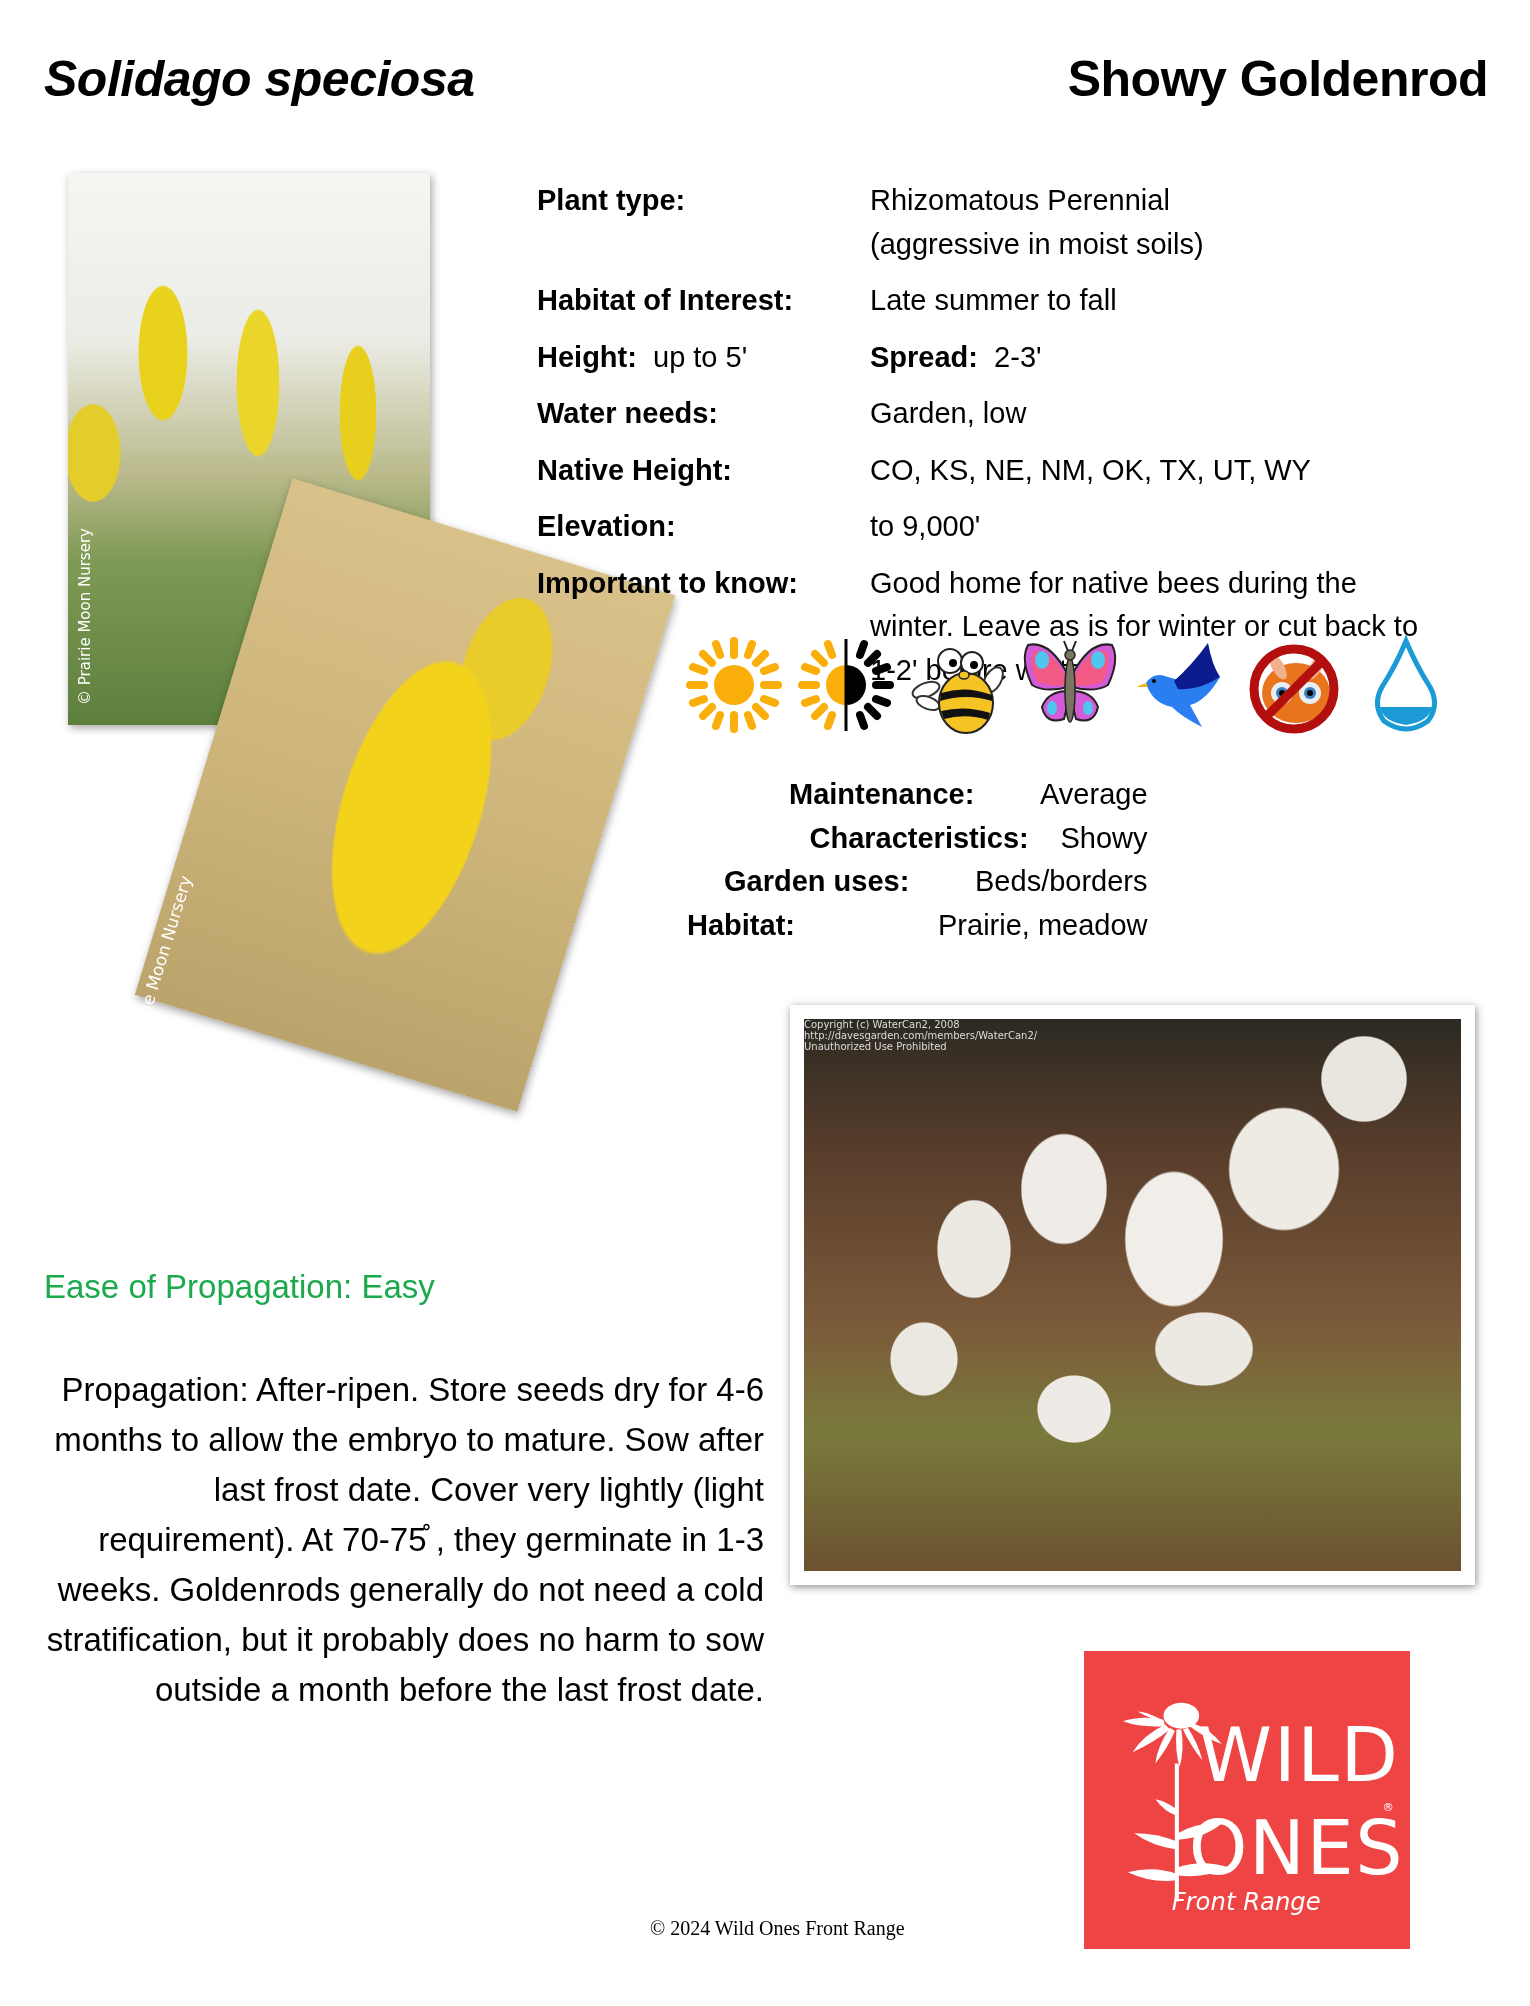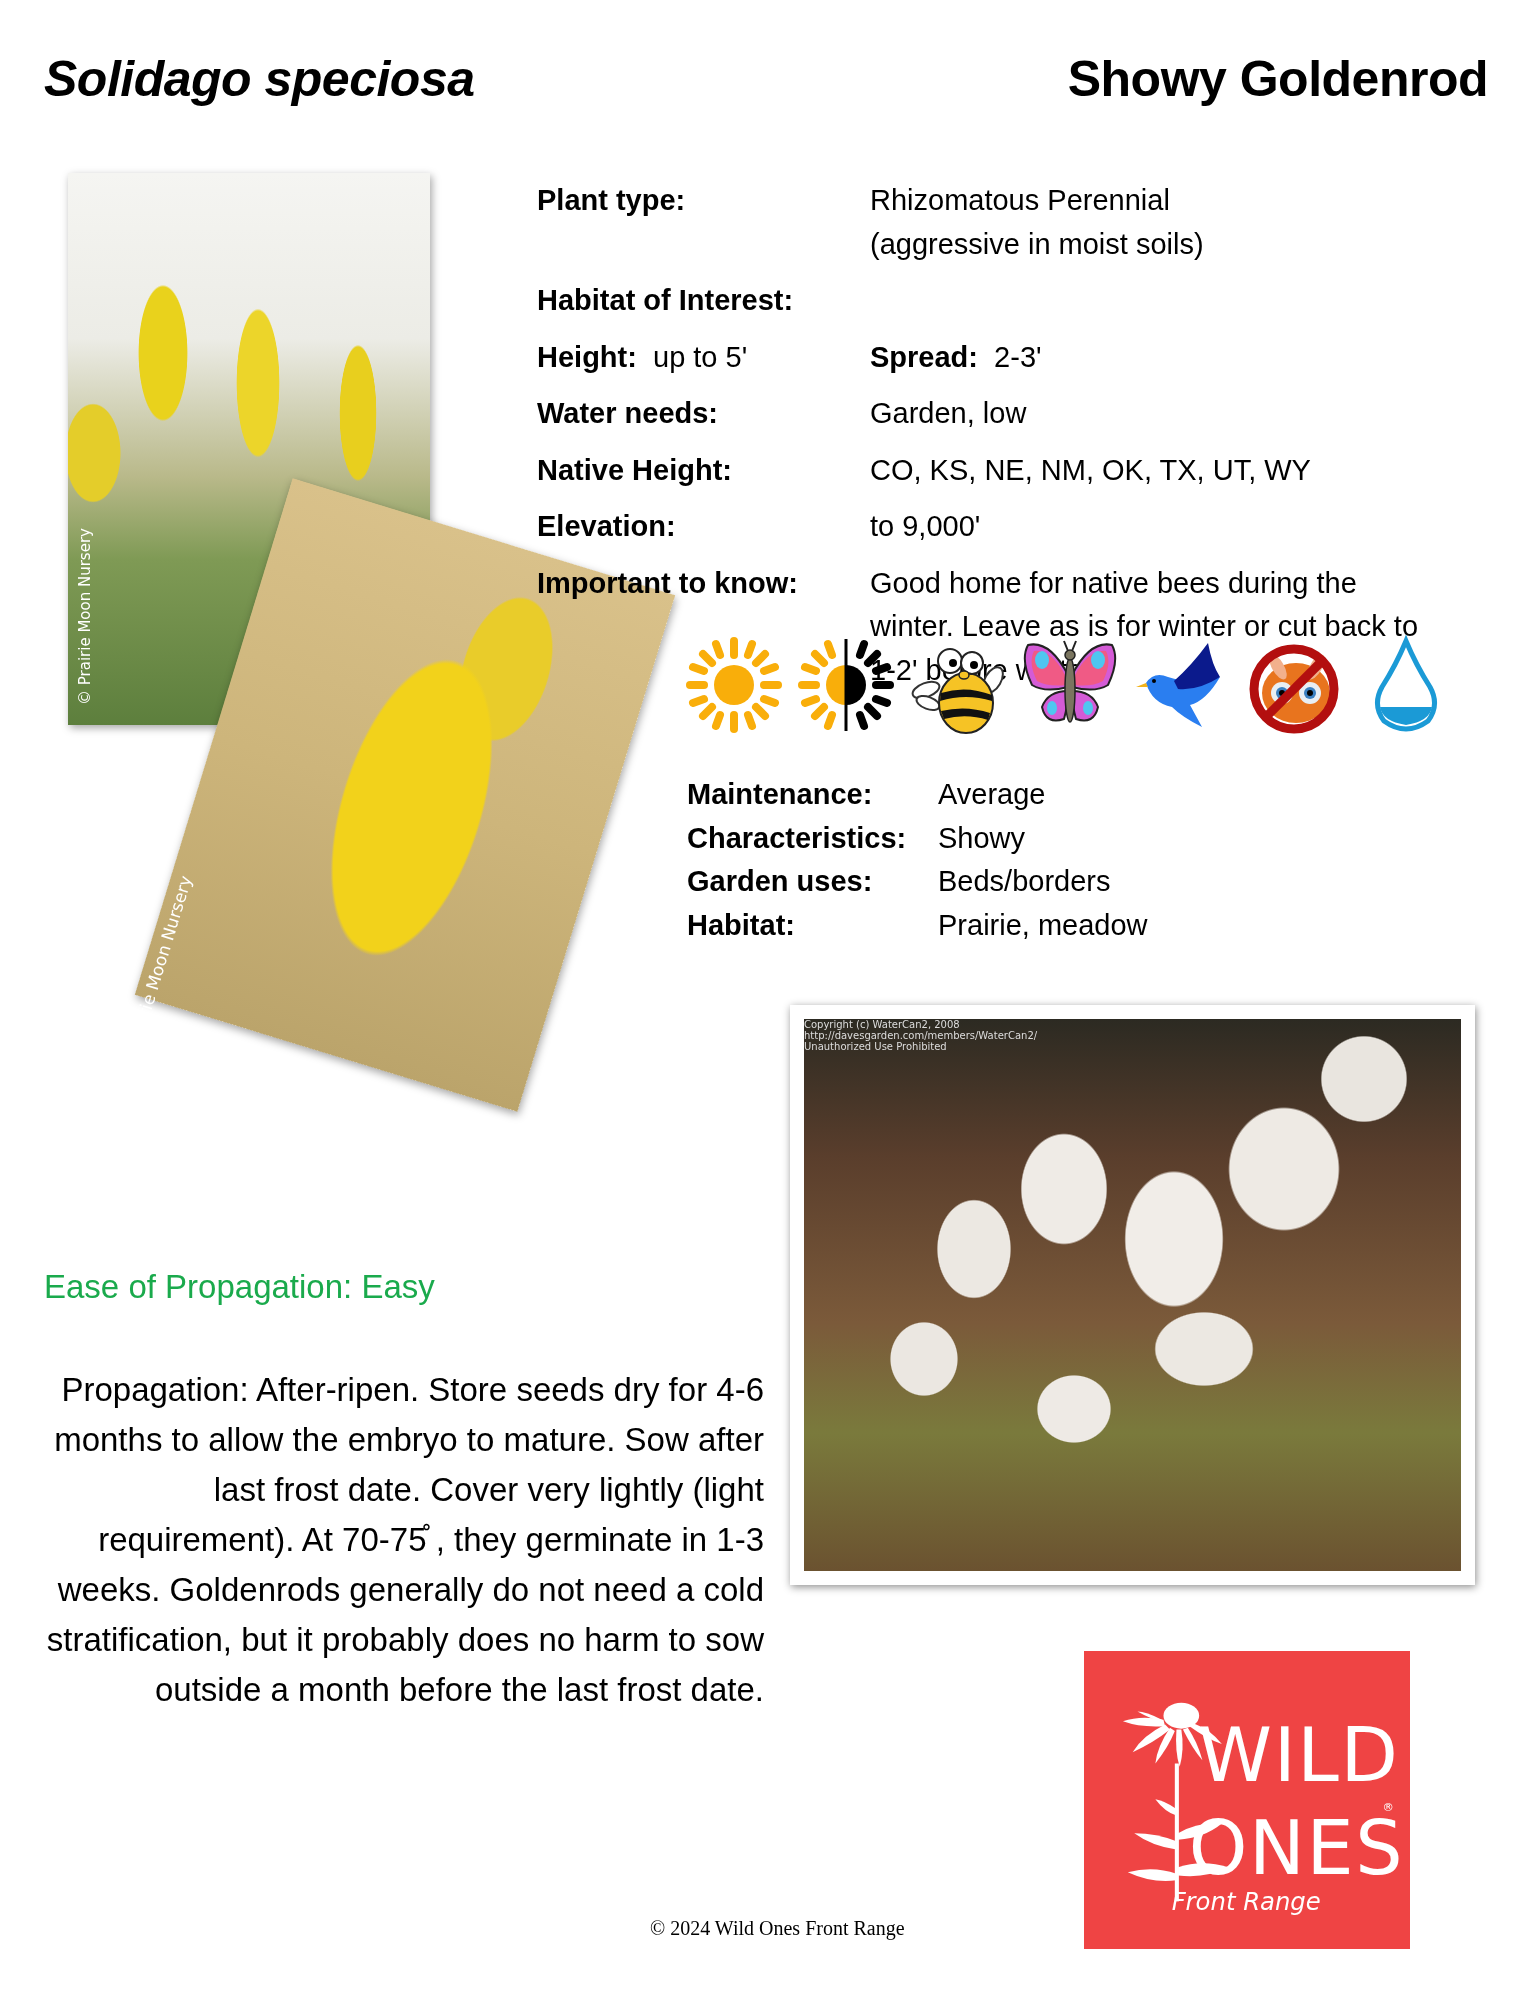--- a/index.html
+++ b/index.html
@@ -53,21 +53,21 @@
   .info .lbl span.norm { font-weight: normal; }
   .info b { font-weight: bold; }
 
   
   .icons { position: absolute; left: 684px; top: 633px; display: flex; gap: 12px; align-items: center; }
   .icons .icon { width: 100px; height: 104px; display: flex; align-items: center; justify-content: center; }
   .icons .icon svg { width: 100%; height: 100%; }
 
   
   .info2 { position: absolute; left: 687px; top: 773px; font-size: 29px; line-height: 43.5px; }
-  .info2 .row { display: flex; }
+  .info2 .row { display: flex; justify-content: flex-end; }
   .info2 .lbl { width: 251px; font-weight: bold; flex: none; white-space: nowrap; }
 
   .ease { position: absolute; left: 44px; top: 1268px; color: #1aaa4c; font-size: 33px; }
   .prop { position: absolute; left: 44px; top: 1365px; width: 720px; font-size: 33px; line-height: 50px; text-align: right; }
 
   .logo { position: absolute; left: 1084px; top: 1651px; width: 326px; height: 298px; background: #ef4444; }
   .logo svg { width: 100%; height: 100%; }
 
   .footer { position: absolute; left: 650px; top: 1917px; font-family: "Liberation Serif", serif; font-size: 20px; }
 </style>
@@ -85,20 +85,21 @@
 <div class="info">
   <div class="row">
     <div class="lbl">Plant type:</div>
     <div class="val">
       <div>Rhizomatous Perennial</div>
       <div>(aggressive in moist soils)</div>
     </div>
   </div>
   <div class="row">
     <div class="lbl">Habitat of Interest:</div>
+    <div class="val">Late summer to fall</div>
   </div>
   <div class="row">
     <div class="lbl"><span>Height:</span>&nbsp;&nbsp;<span class="norm">up to 5'</span></div>
     <div class="val"><b>Spread:</b>&nbsp;&nbsp;<span>2-3'</span></div>
   </div>
   <div class="row">
     <div class="lbl">Water needs:</div>
     <div class="val">Garden, low</div>
   </div>
   <div class="row">

